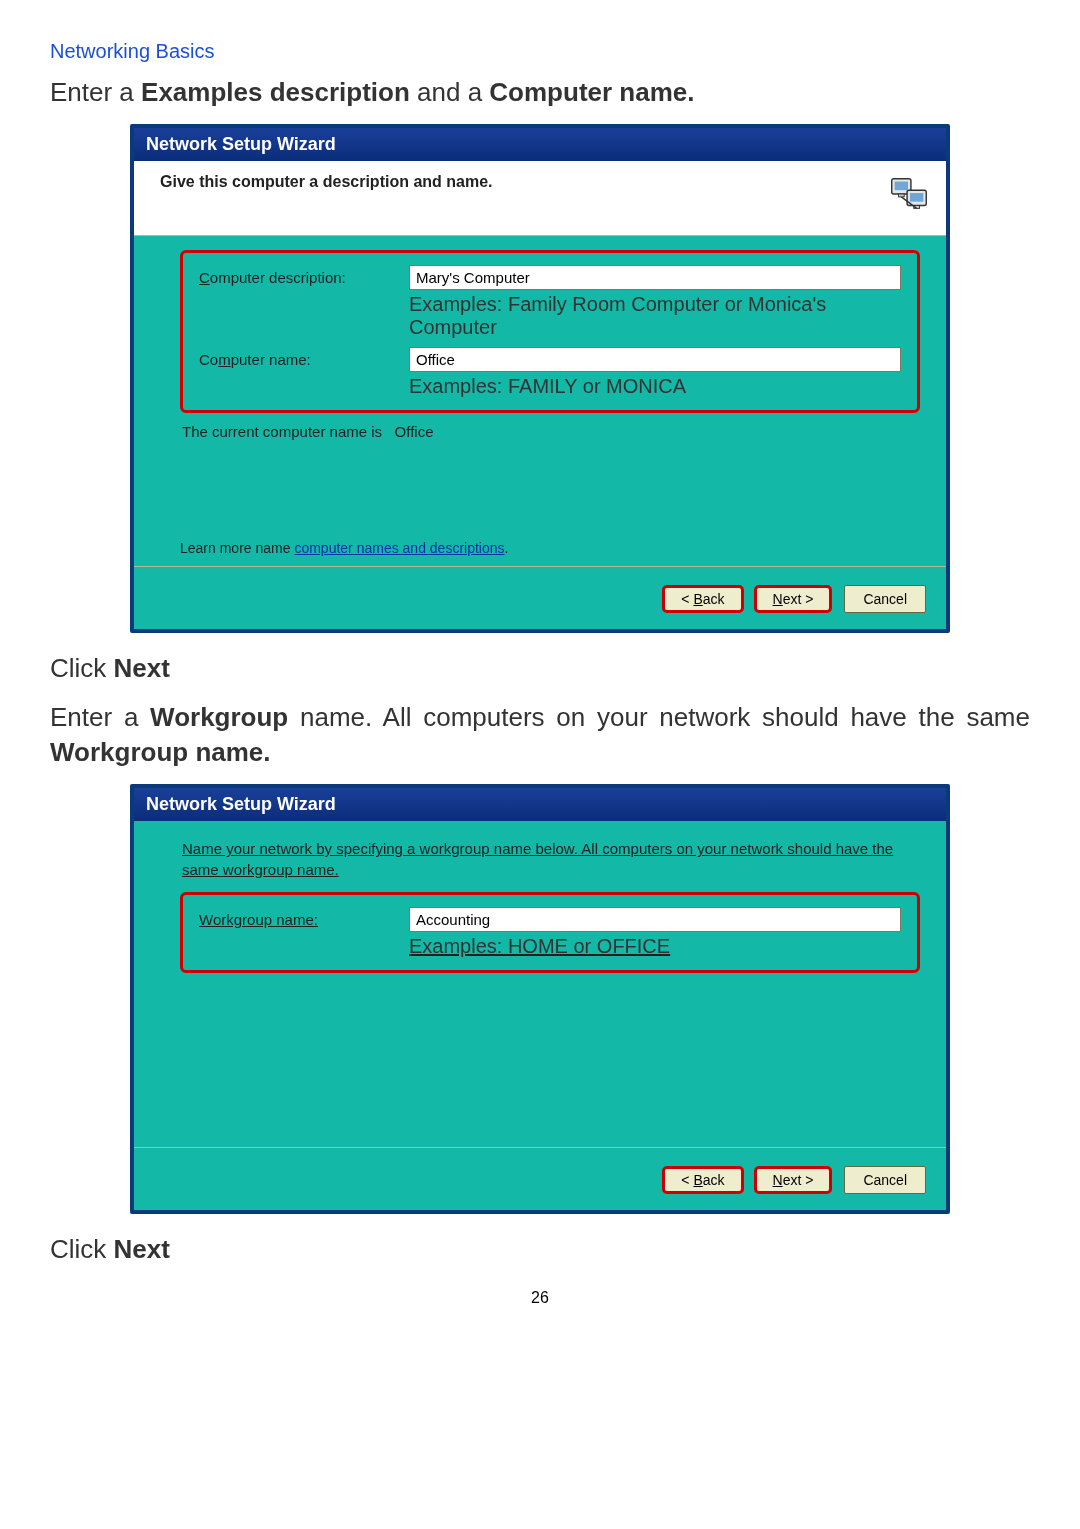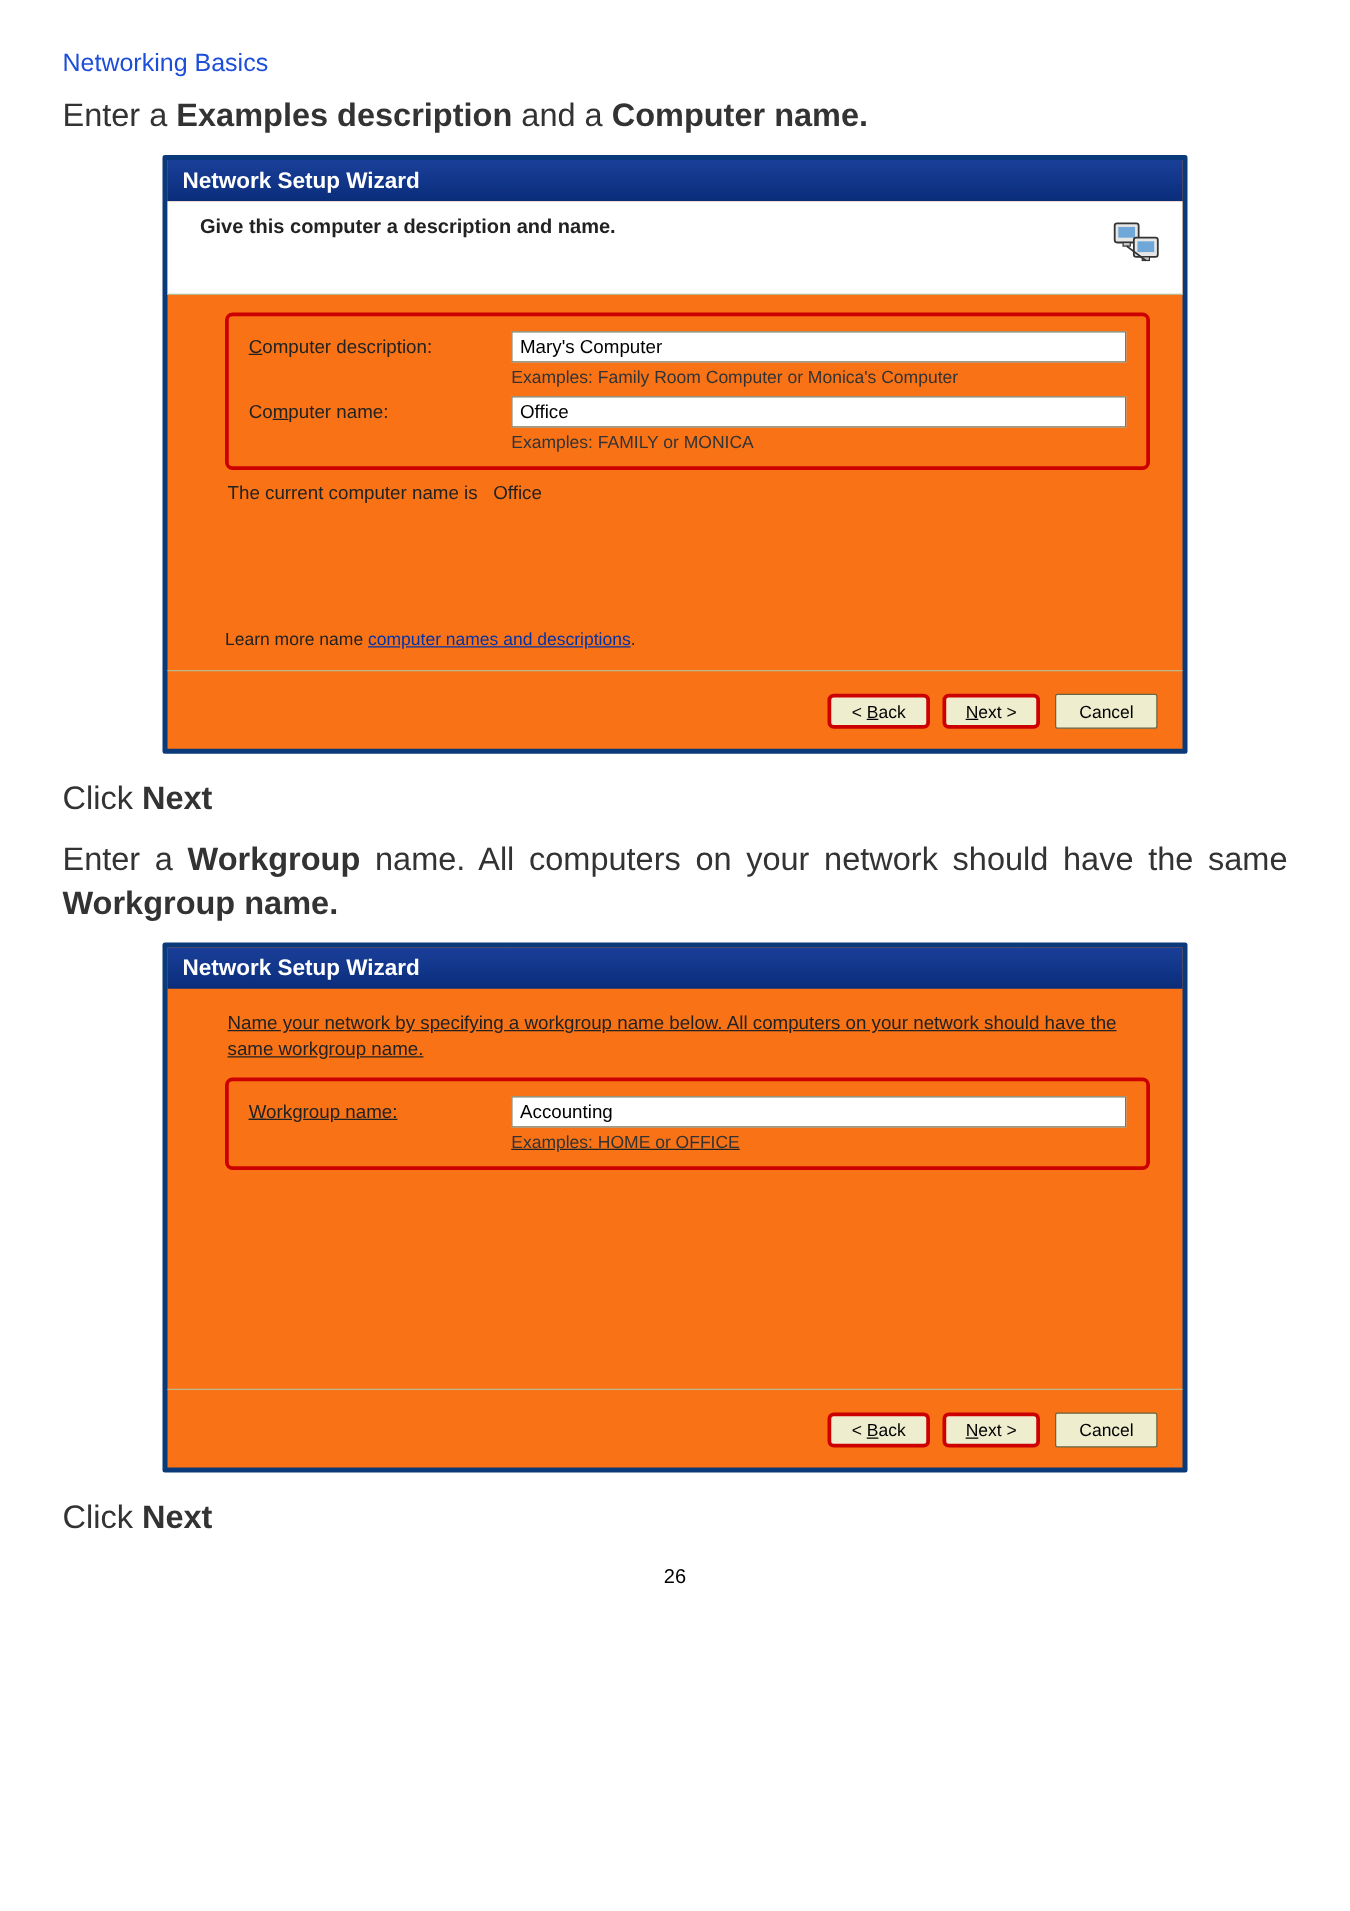--- a/index.html
+++ b/index.html
@@ -24,21 +24,21 @@
     text-align: justify;
   }
   .instruction .bold { font-weight: bold; }
 
   .wizard {
     width: 820px;
     margin: 0 auto 18px auto;
     border: 4px solid #0a3a7a;
     border-radius: 2px;
     padding: 0;
-    background: #f97316;
+    background: #14b8a6;
     font-family: Tahoma, Arial, sans-serif;
     font-size: 15px;
     color: #222;
   }
   .wizard-title {
     background: linear-gradient(#1a3f99, #0a2d7a);
     color: #ffffff;
     font-weight: bold;
     font-size: 18px;
     padding: 6px 12px;
@@ -84,21 +84,21 @@
   .form-field { flex: 1; }
   .text-input {
     width: 100%;
     border: 1px solid #7a7a60;
     background: #ffffff;
     font-family: Tahoma, Arial, sans-serif;
     font-size: 15px;
     padding: 3px 6px;
   }
   .hint {
-    font-size: 14px;
+    font-size: 20px;
     color: #333;
     margin-top: 3px;
   }
   .current-name {
     margin: 10px 2px 0 2px;
   }
   .learn-more {
     margin-top: 100px;
     font-size: 14px;
   }

